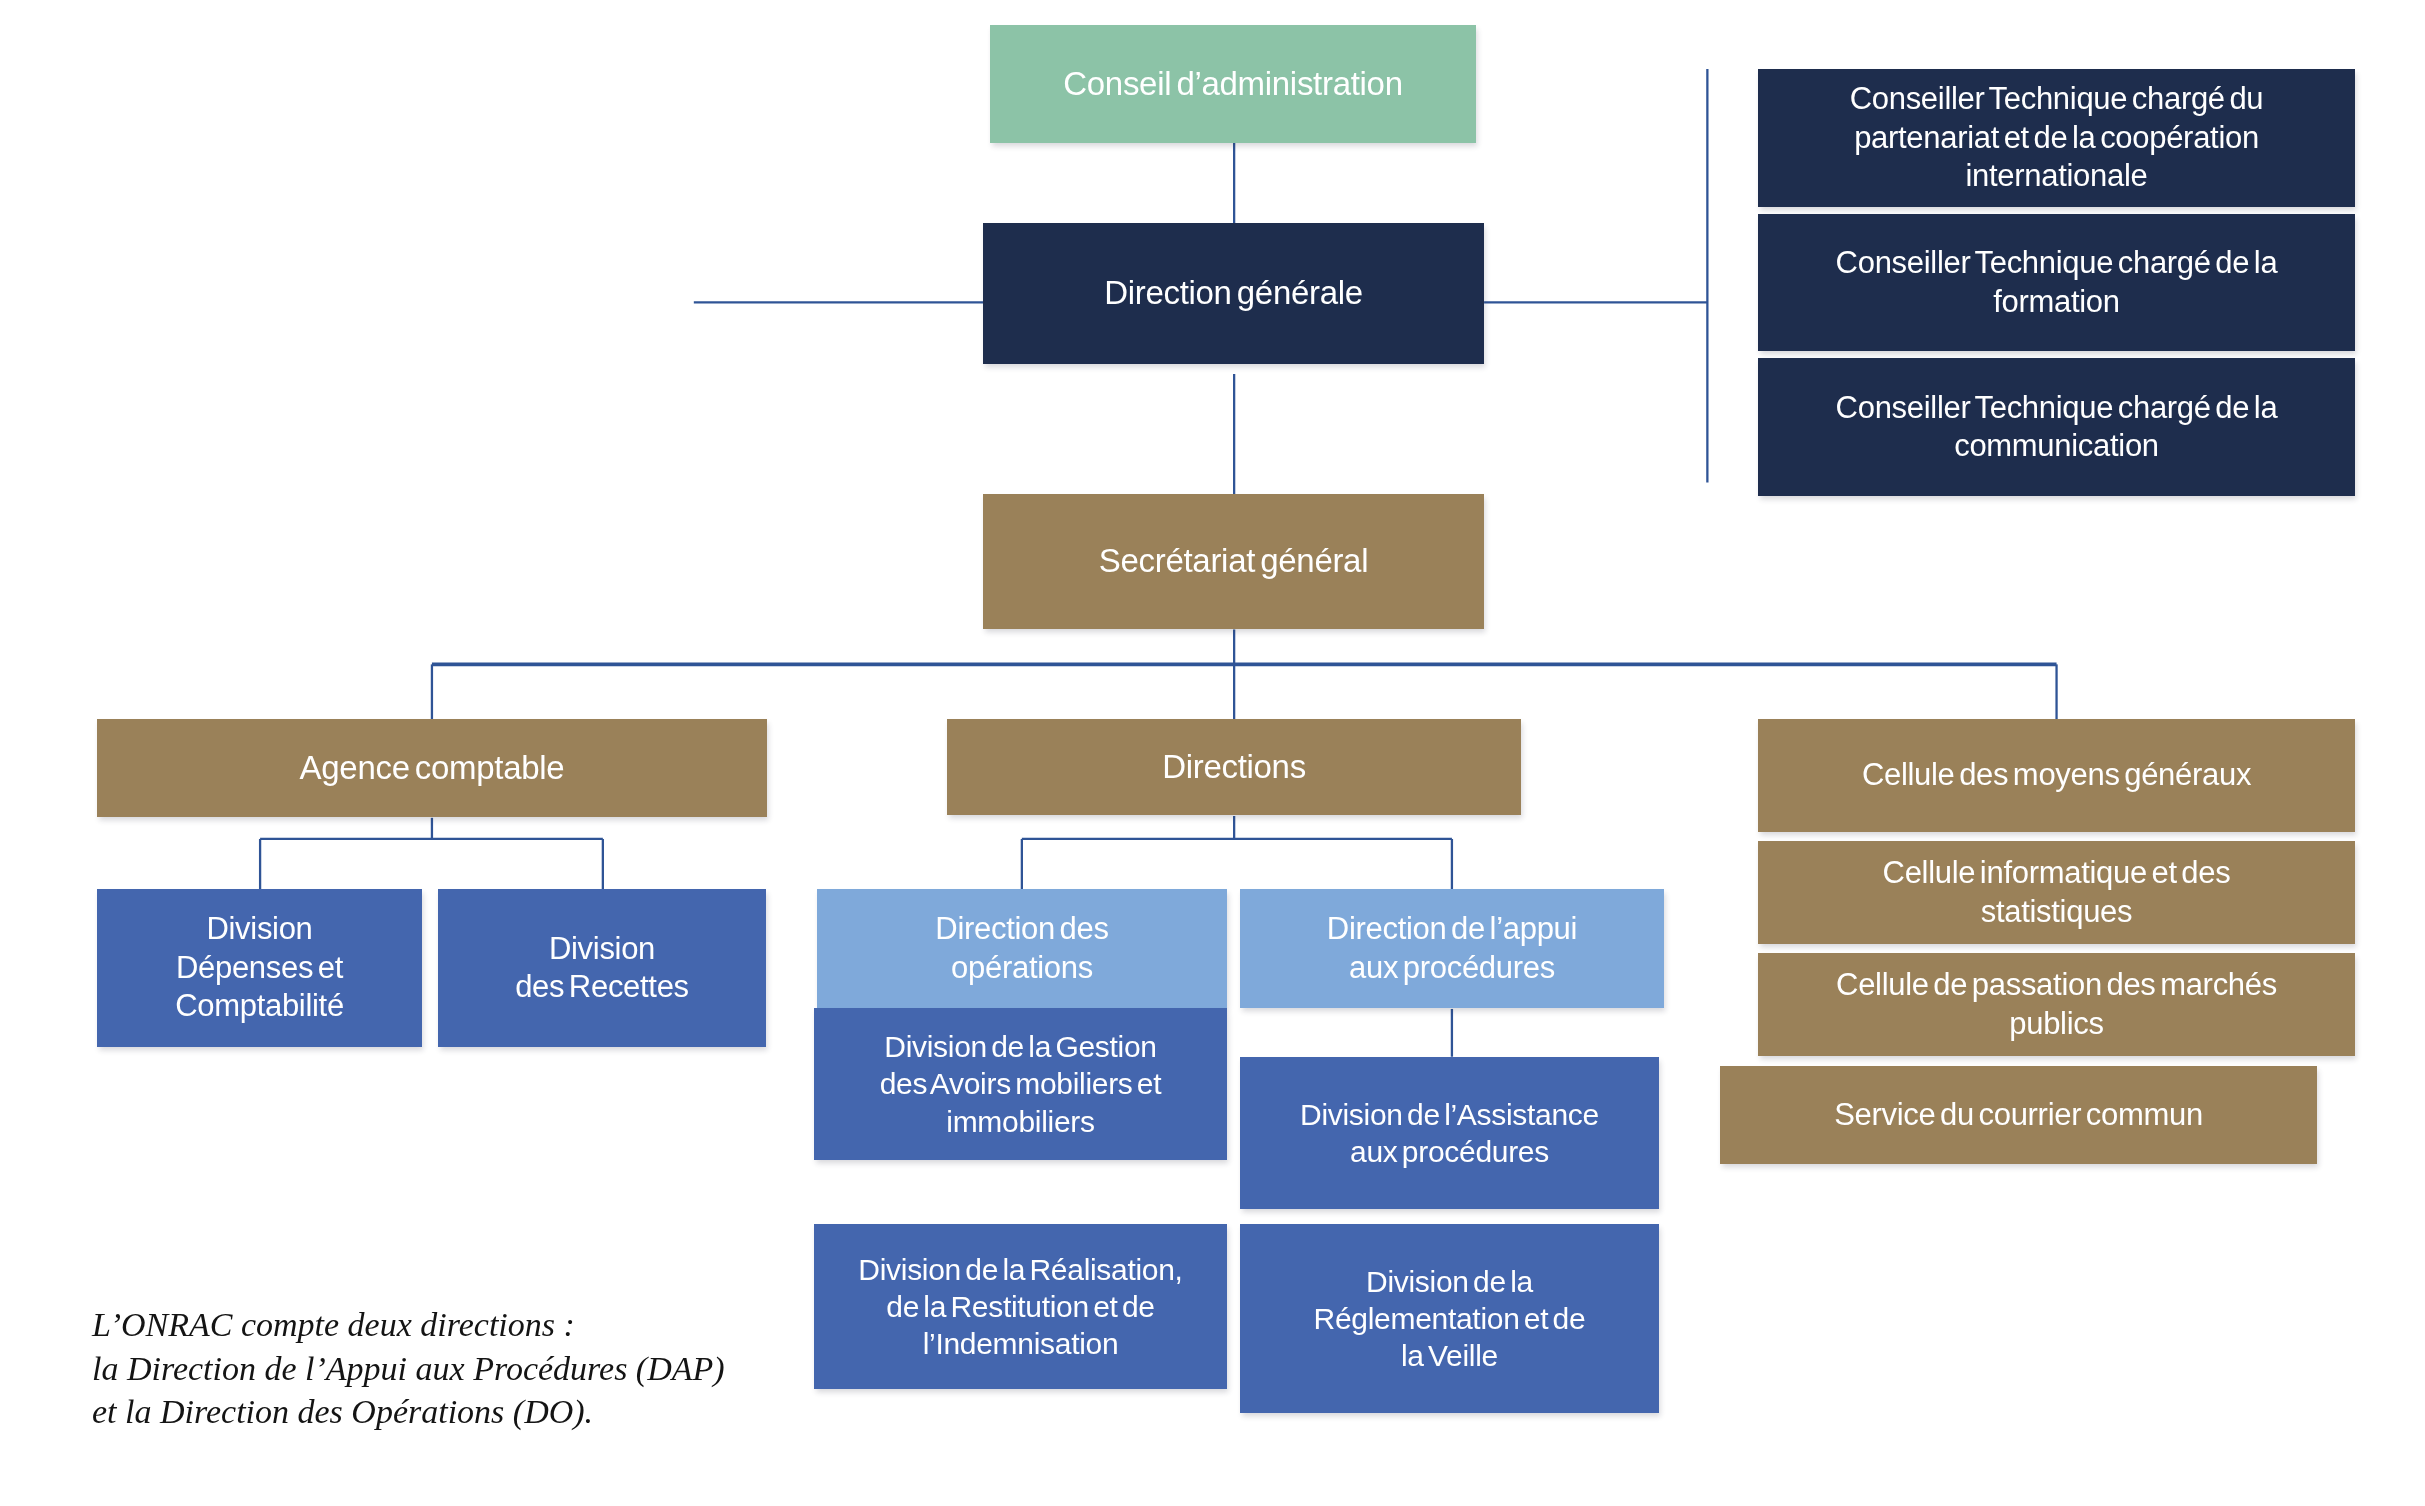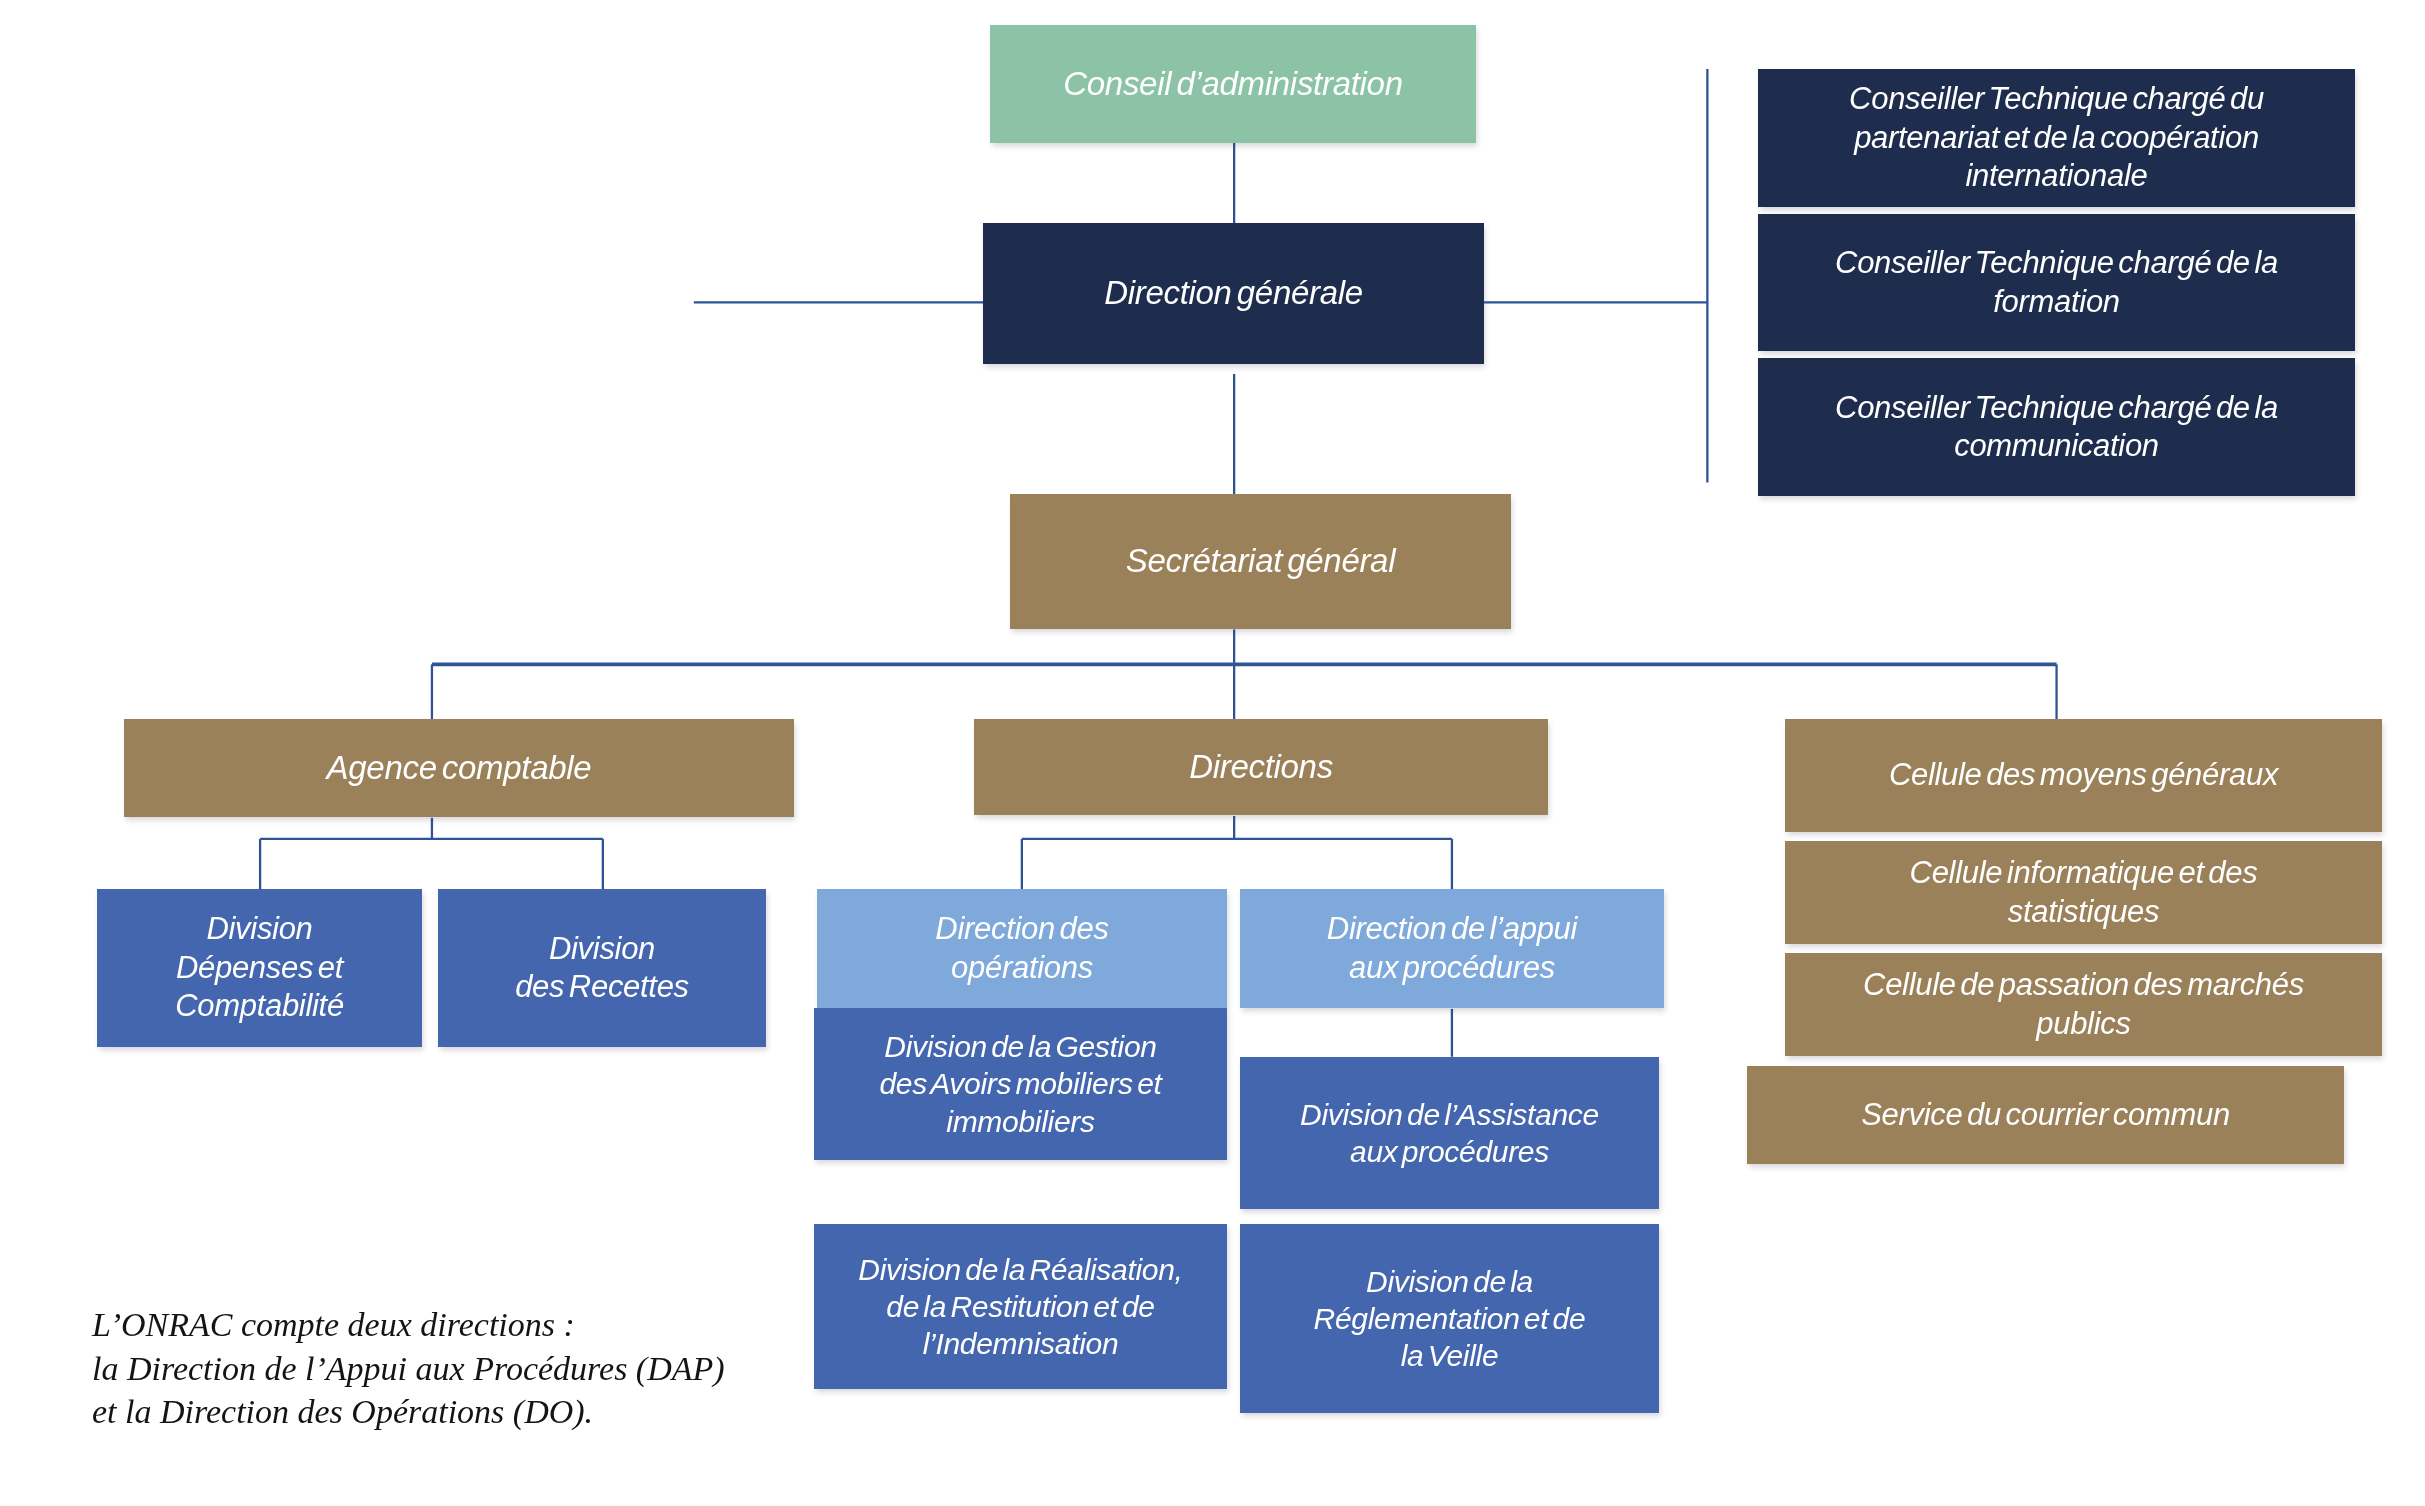--- a/index.html
+++ b/index.html
@@ -6,26 +6,25 @@
   html,body{margin:0;padding:0;background:#ffffff;}
   .canvas{
     position:relative;width:2426px;height:1507px;background:#ffffff;
     font-family:"Liberation Sans",sans-serif;overflow:hidden;
   }
   svg.connectors{position:absolute;left:0;top:0;pointer-events:none;}
   .box{
     position:absolute;display:flex;align-items:center;justify-content:center;
     text-align:center;color:#ffffff;box-sizing:border-box;padding:7.4px 16.5px;
     box-shadow:1.8px 3.7px 5.5px rgba(40,40,60,.18);
-    font-style:italic;
   }
   .box .label{white-space:pre-line;line-height:1.24;letter-spacing:-0.3px;word-spacing:-3.7px;}
   .green{background:#8CC3A7;}
   .navy{background:#1E2D4D;}
-  .tan{background:#9A8159;margin-left:27px;}
+  .tan{background:#9A8159;}
   .blue{background:#4466AE;}
   .lblue{background:#7FA9DA;}
   .fs36{font-size:33px;}
   .fs34{font-size:31px;}
   .fs33{font-size:30px;}
   .note{
     position:absolute;left:92px;top:1303px;
     font-family:"Liberation Serif",serif;font-style:italic;
     font-size:34px;line-height:1.28;color:#141414;white-space:pre-line;
   }

